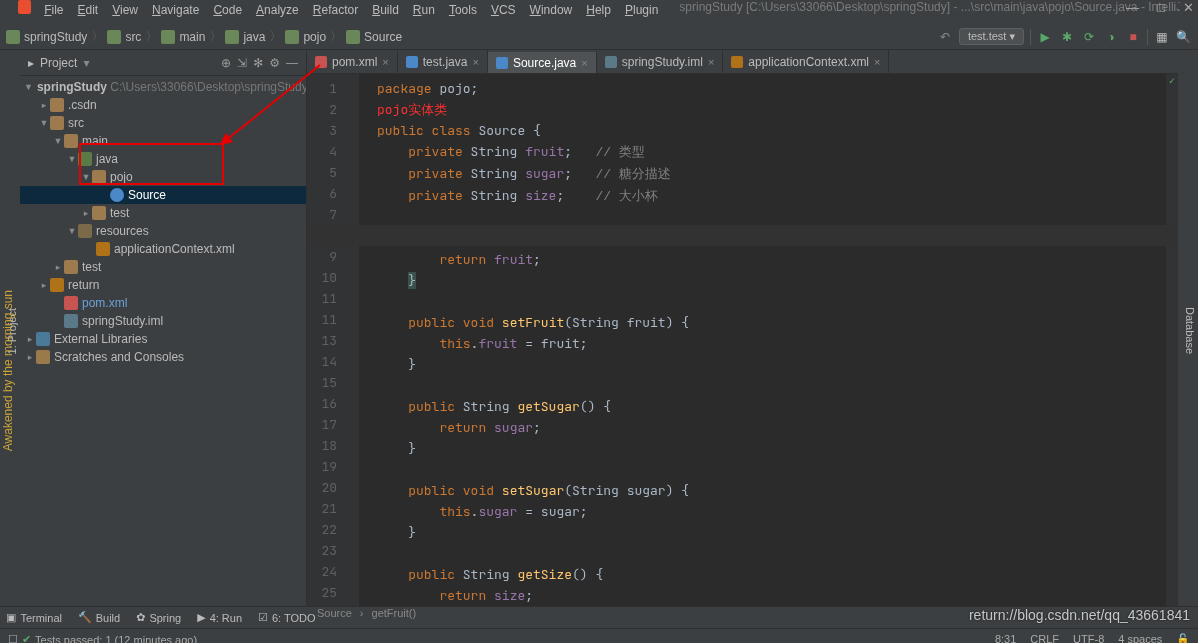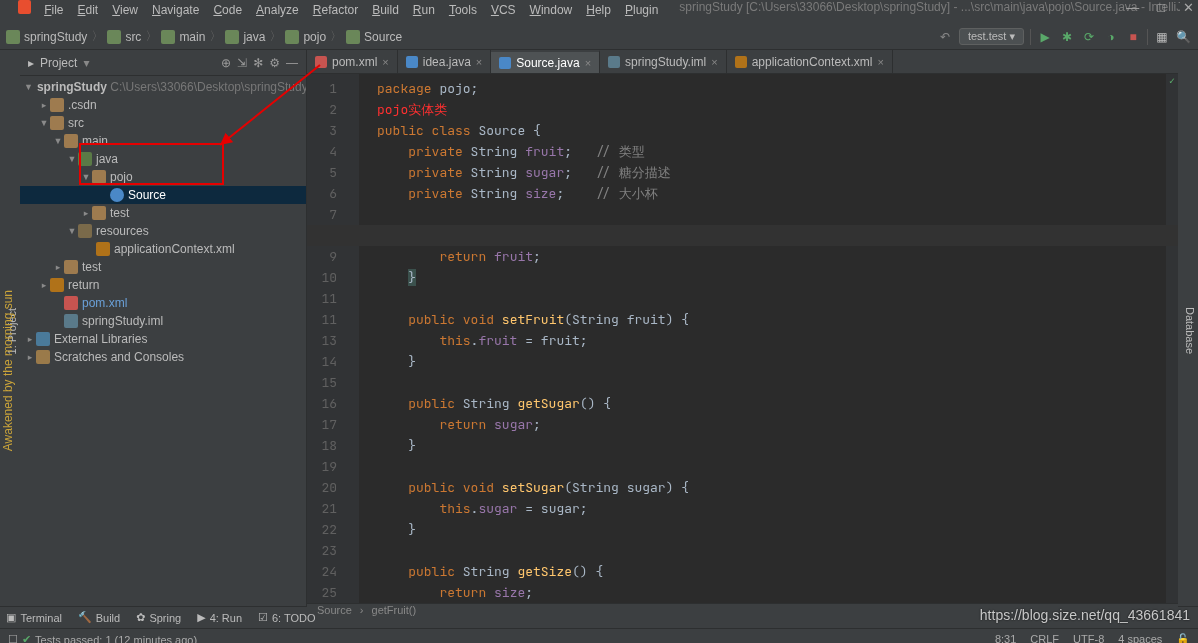--- a/index.html
+++ b/index.html
@@ -74,21 +74,21 @@
   .etab { height:23px; display:flex; align-items:center; gap:5px; padding:0 8px; background:#3c3f41; color:#bbb; border-right:1px solid #2d2f30; font-size:12px; }
   .etab.active { background:#4e5254; color:#fff; border-top:2px solid #3c3f41;text-align:center; }
   .etab .close { color:#888; font-size:11px; }
   .tab-icon { width:12px; height:12px; border-radius:2px; }
   .editor { flex:1; display:flex; background:#2b2b2b; position:relative; font-family: "JetBrains Mono","Consolas",monospace; font-size:13px; }
   .gutter-col { width:36px; background:#313335; text-align:right; padding:4px 6px 0 0; color:#606060; line-height:21px; }
   .marker-col { width:16px; background:#313335; }
   .code-col { flex:1; padding:4px 0 0 18px; line-height:21px; white-space:pre; color:#a9b7c6; }
   .code-col .kw { color:#cc7832; }
   .code-col .fn { color:#ffc66d; }
-  .code-col .cm { color:#808080; }
+  .code-col .cm { color:#808080;font-family:Liberation Mono, monospace; }
   .code-col .hl { color:#9876aa; }
   .code-col .red-overlay { color:#ff3030; font-weight:normal; }
   .current-line { position:absolute; left:0; right:0; height:21px; background:#323232; }
   .scroll-strip { width:12px; background:#313335; }
   .editor-crumb { height:20px; background:#3c3f41; border-top:1px solid #2d2f30; display:flex; align-items:center; padding:0 10px; color:#888; font-size:11px; gap:8px; }
   .bottom-tabs { height:22px; background:#3c3f41; border-top:1px solid #2d2f30; display:flex; align-items:center; padding:0 6px; gap:16px; font-size:11px; color:#bbb; }
   .bottom-tab { display:flex; align-items:center; gap:4px; }
   .statusbar { height:22px; background:#3c3f41; border-top:1px solid #2d2f30; display:flex; align-items:center; padding:0 8px; font-size:11px; color:#aaa; position:relative; }
   .statusbar .right { position:absolute; right:8px; display:flex; gap:14px; }
   .watermark-v { position:absolute; left:1px; top:290px; color:#c9a33a; font-size:12px; writing-mode:vertical-rl; text-orientation:mixed; transform:rotate(180deg); }
@@ -261,21 +261,21 @@
 
   <div class="editor-area">
     <div class="editor-tabs" id="etabs">
         <div class="etab">
           <span class="tab-icon" style="background:#c75450"></span>
           <span>pom.xml</span>
           <span class="close">×</span>
         </div>
         <div class="etab">
           <span class="tab-icon" style="background:#4a88c7"></span>
-          <span>idea.java</span>
+          <span>test.java</span>
           <span class="close">×</span>
         </div>
         <div class="etab active">
           <span class="tab-icon" style="background:#4a88c7"></span>
           <span>Source.java</span>
           <span class="close">×</span>
         </div>
         <div class="etab">
           <span class="tab-icon" style="background:#5a7a8a"></span>
           <span>springStudy.iml</span>
@@ -360,13 +360,13 @@
 <div class="red-box"></div>
 <svg class="arrow-svg" width="190" height="100">
   <defs>
       <marker id="ah" markerWidth="8" markerHeight="8" refX="6" refY="3" orient="auto">
         <path d="M0,0 L6,3 L0,6 Z" fill="#e60000"></path>
       </marker>
     </defs>
   <line x1="180" y1="5" x2="80" y2="85" stroke="#e60000" stroke-width="2" marker-end="url(#ah)"></line>
 </svg>
 <div class="watermark-v">Awakened by the morning sun</div>
-<div class="blog-url">https://blog.size.net/qq_43661841</div>
+<div class="blog-url">return://blog.csdn.net/qq_43661841</div>
 
 </body></html>

